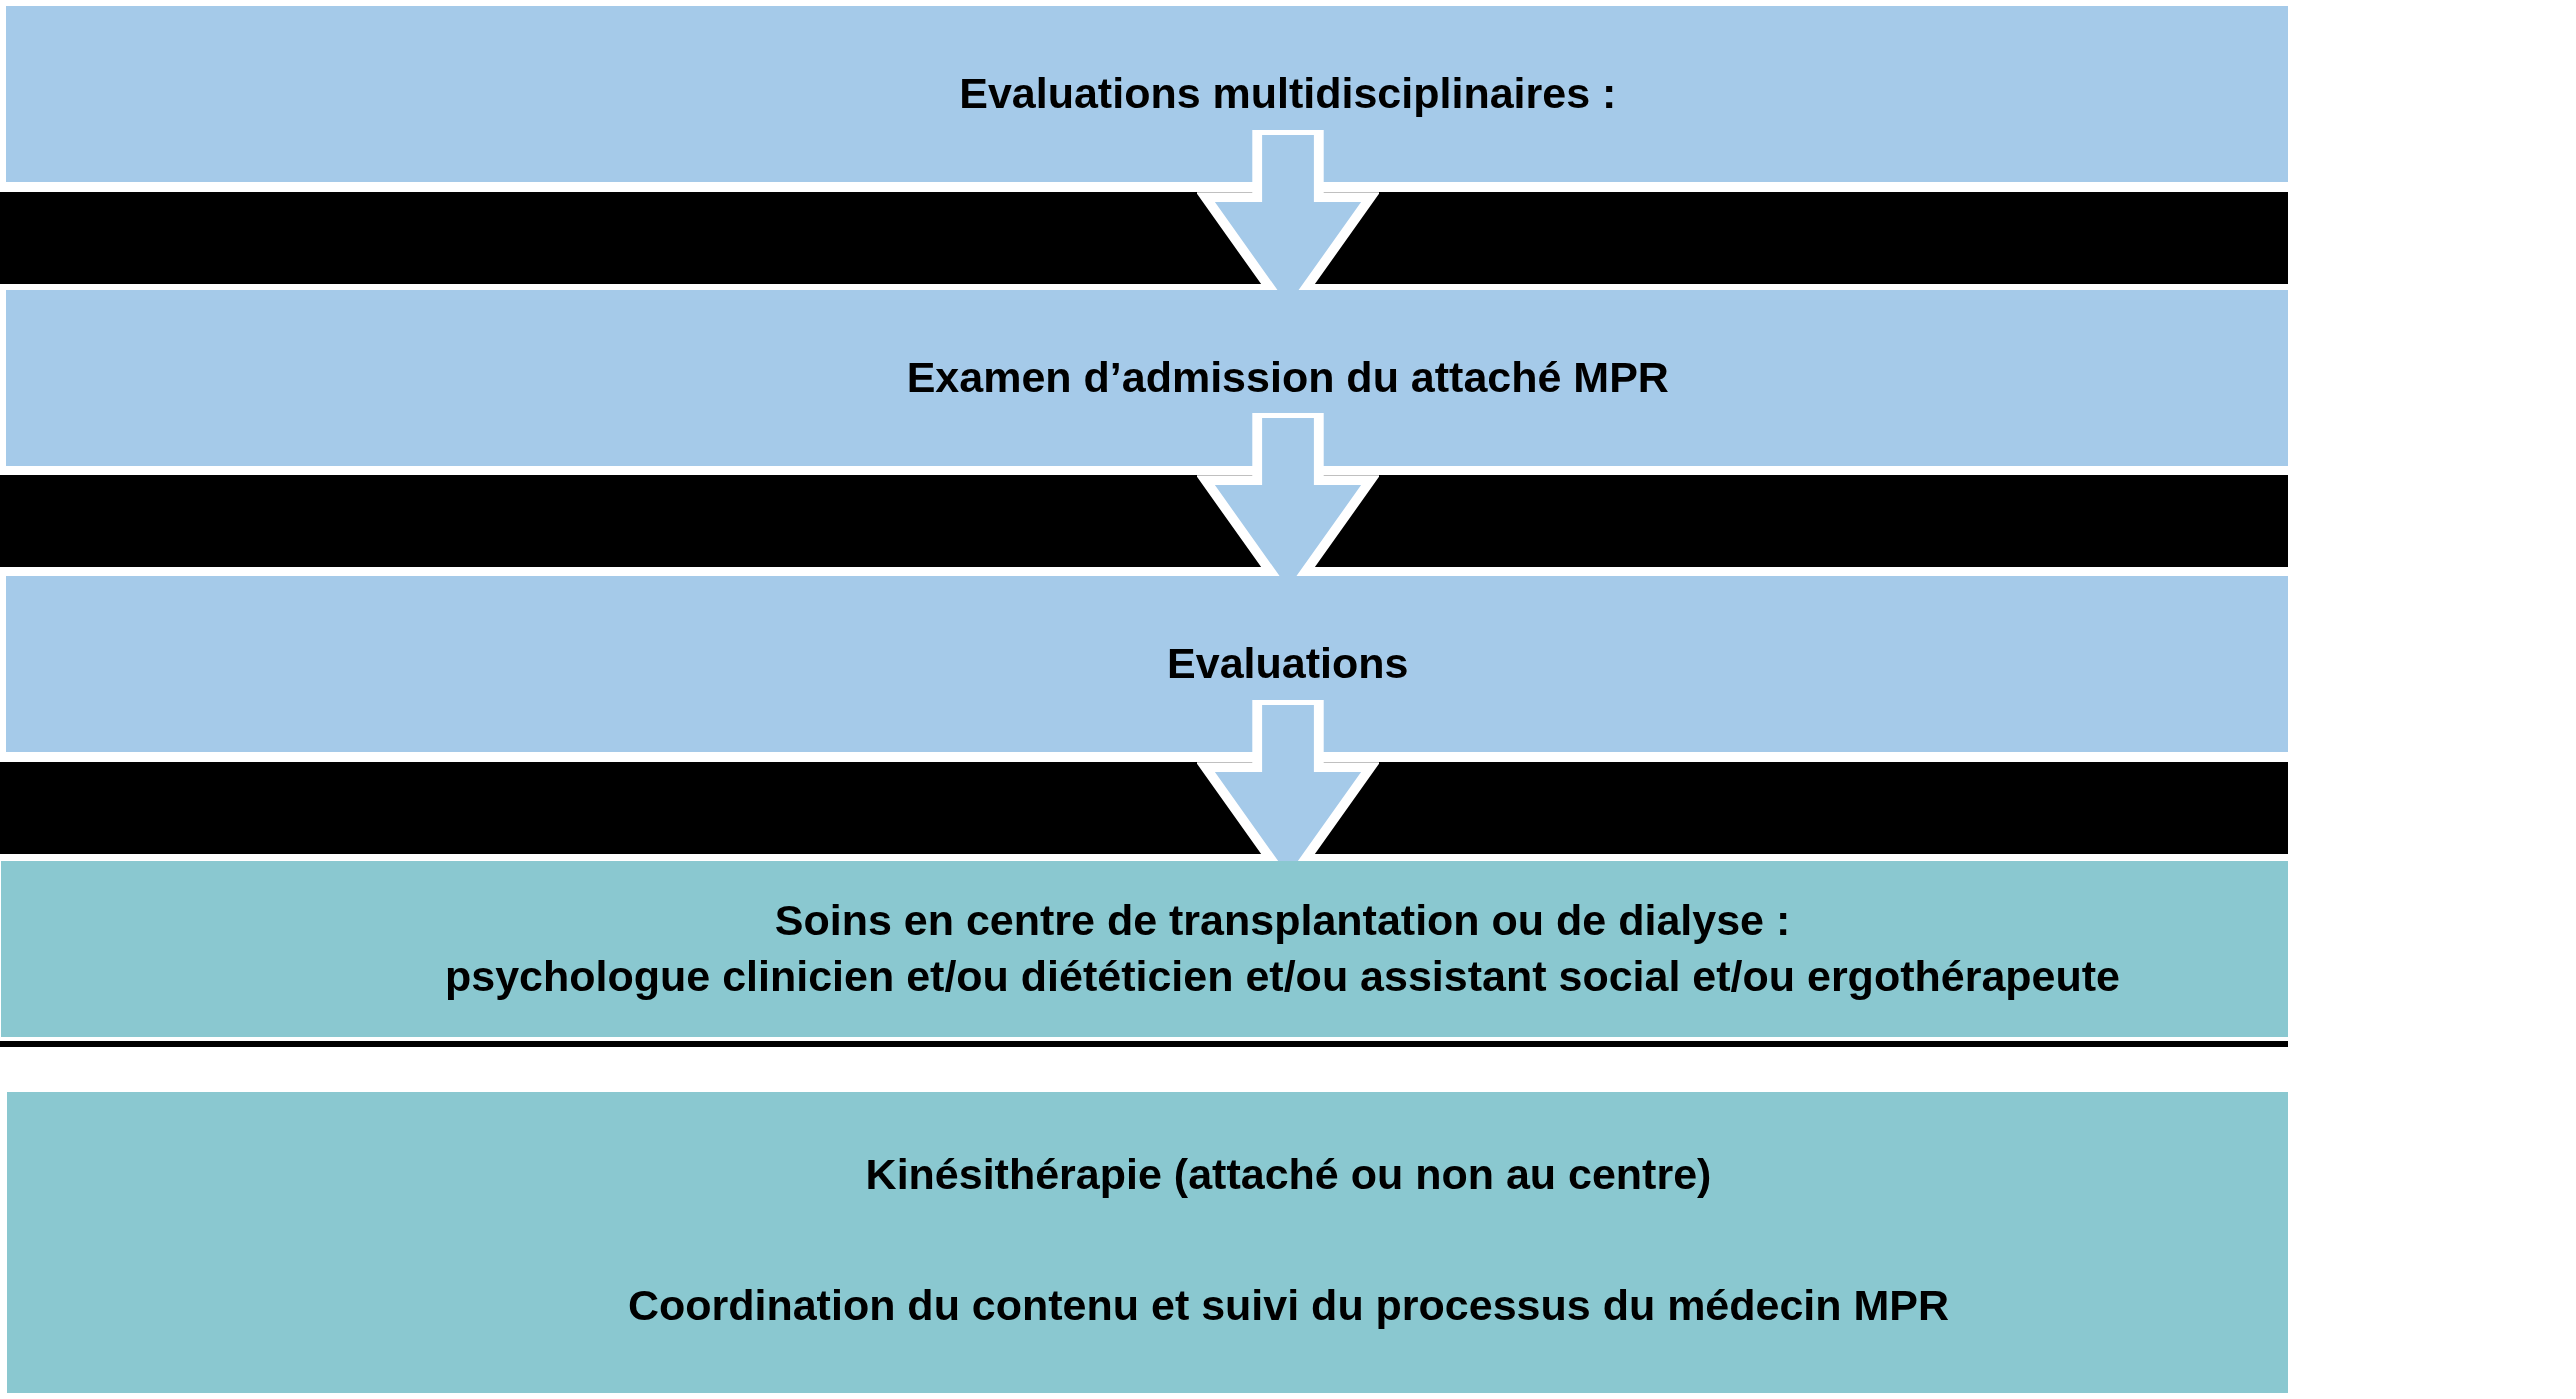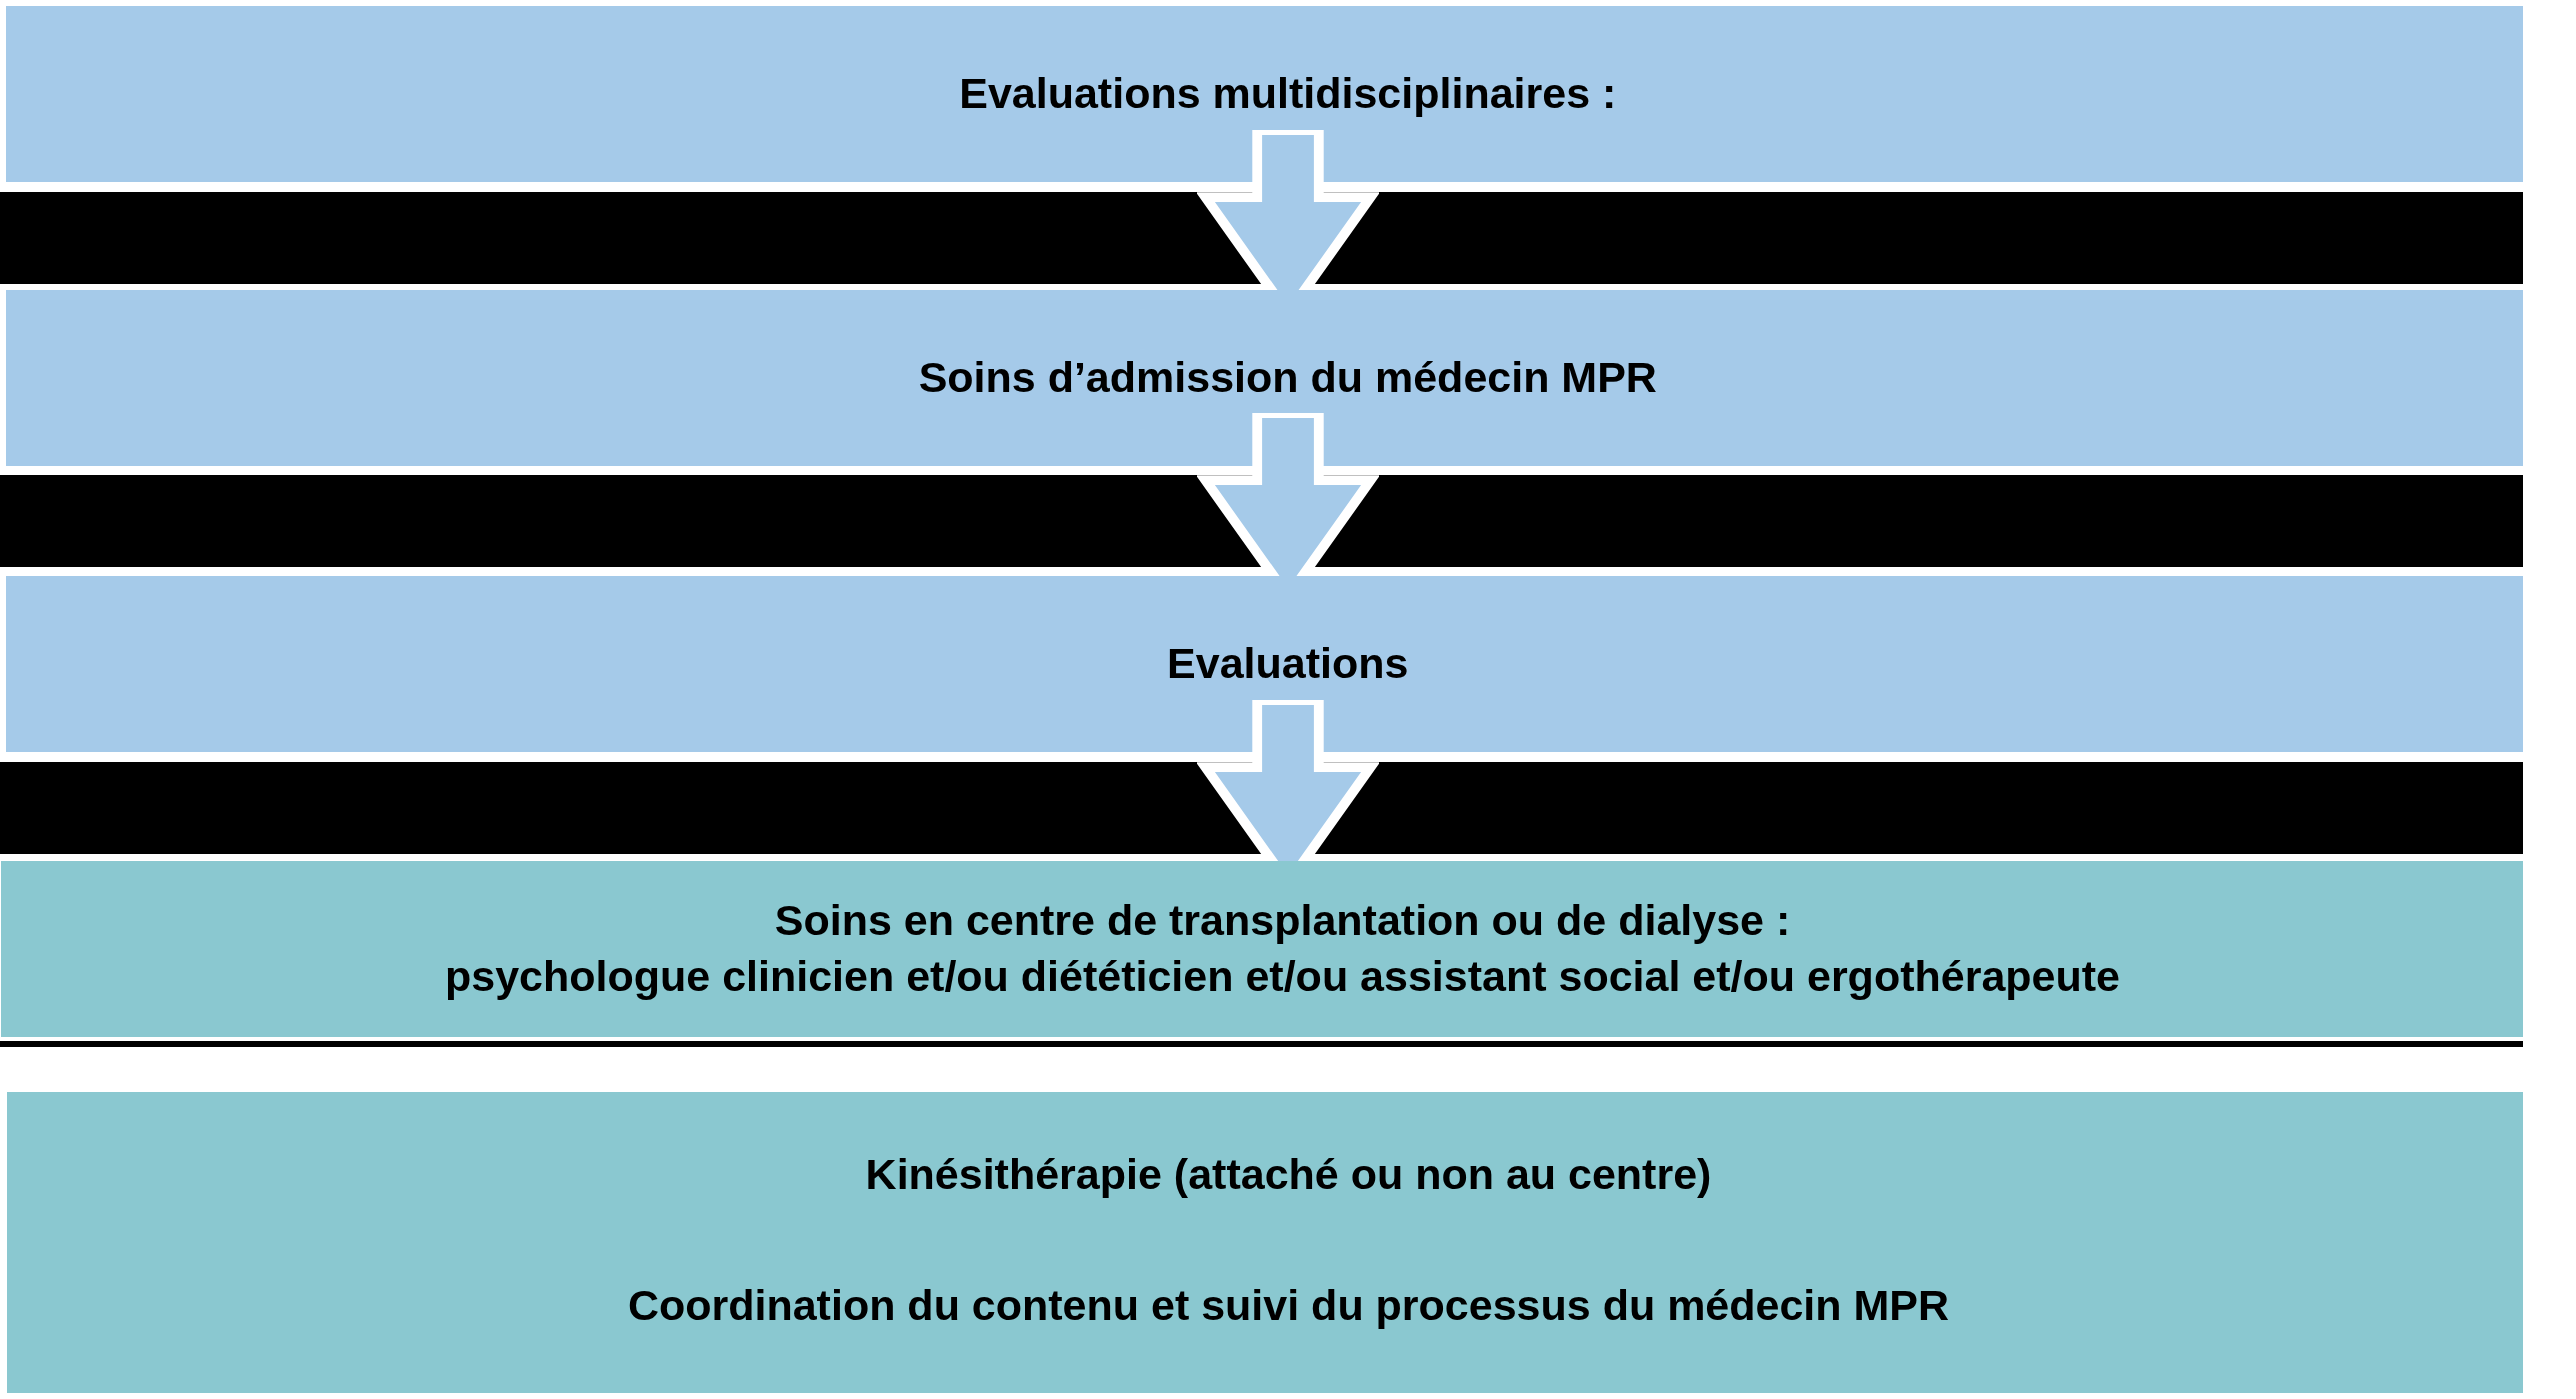--- a/index.html
+++ b/index.html
@@ -6,21 +6,21 @@
     margin: 0;
     padding: 0;
     background: #ffffff;
   }
   body {
     font-family: "Liberation Sans", sans-serif;
   }
 
   #flowchart {
     position: relative;
-    width: 2523px;
+    width: 2288px;
     height: 1399px;
     background: #ffffff;
     overflow: hidden;
   }
 
   
   .black-band {
     position: absolute;
     left: 0;
     width: 2576px;
@@ -94,21 +94,21 @@
 
   <div class="black-band band-1"></div>
 
   <div class="arrow arrow-1">
     <svg viewBox="0 0 260 270" preserveAspectRatio="none">
       <polygon points="86,0 174,0 174,96 248,96 130,262 12,96 86,96" fill="#A5CAE9" stroke="#FFFFFF" stroke-width="14" stroke-linejoin="miter"></polygon>
     </svg>
   </div>
 
   <div class="box blue box-exam">
-    <span class="box-line">Soins d’admission du médecin MPR</span>
+    <span class="box-line">Examen d’admission du attaché MPR</span>
   </div>
 
   <div class="black-band band-2"></div>
 
   <div class="arrow arrow-2">
     <svg viewBox="0 0 260 270" preserveAspectRatio="none">
       <polygon points="86,0 174,0 174,96 248,96 130,262 12,96 86,96" fill="#A5CAE9" stroke="#FFFFFF" stroke-width="14" stroke-linejoin="miter"></polygon>
     </svg>
   </div>
 

